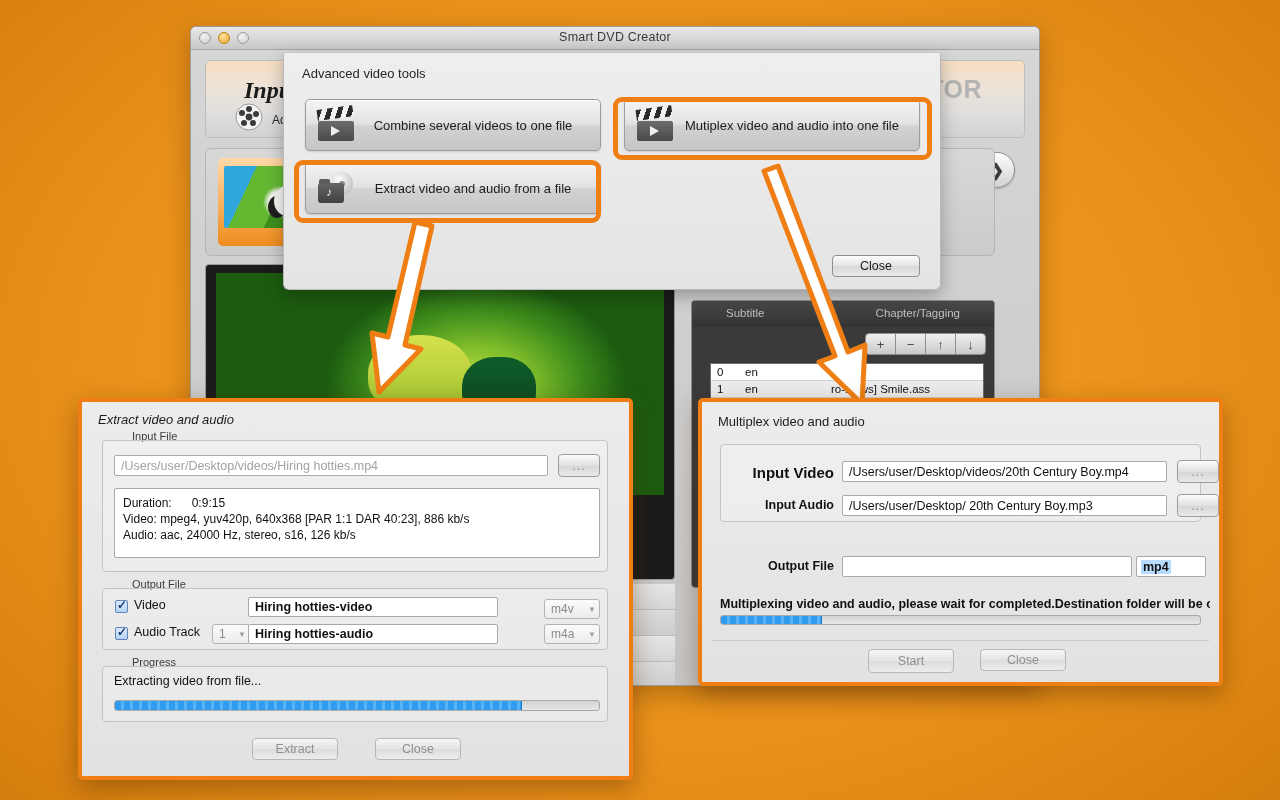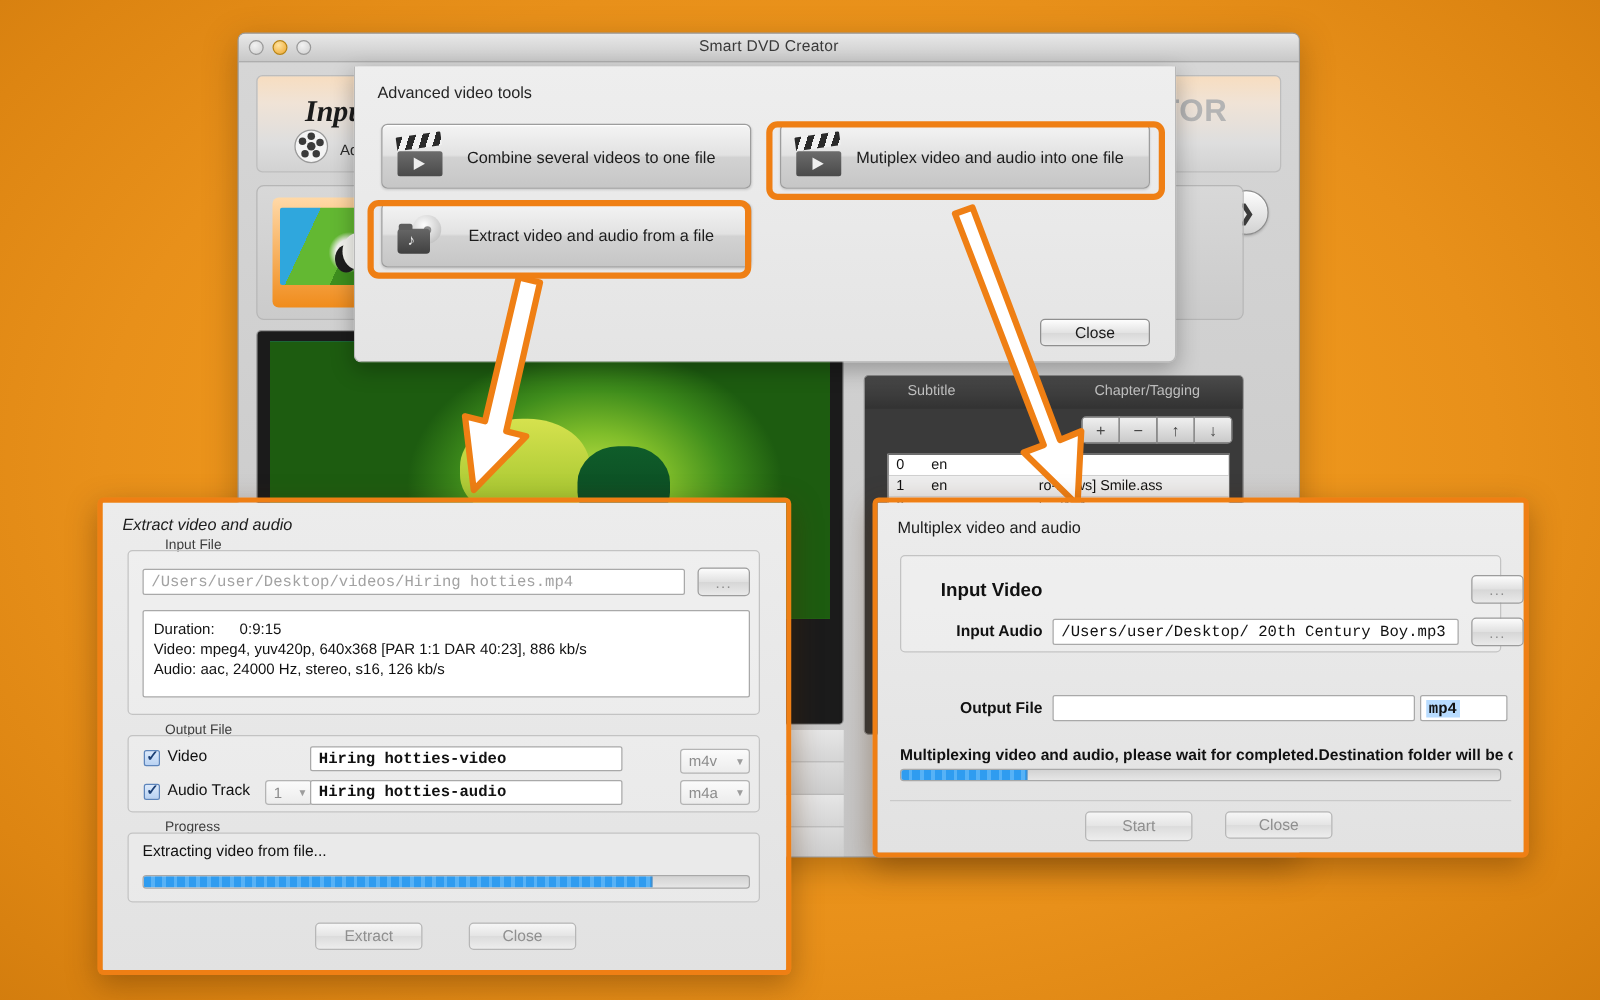--- a/index.html
+++ b/index.html
@@ -229,21 +229,21 @@
 
   .group {
     position:absolute; border:1px solid #c3c3c3; border-radius:4px;
     background: rgba(255,255,255,.22);
   }
   .group-label { position:absolute; font-size:11px; color:#3d3d3d;margin-left:24px; }
 
   .tf {
     background:#fff; border:1px solid #a9a9a9; border-radius:2px;
     font-size:12.5px; color:#111; display:flex; align-items:center;
-    padding:0 6px; font-family:Liberation Mono, monospace;
+    padding:0 6px; font-family:Liberation Sans, sans-serif;
   }
   .tf.ph { color:#a2a2a2; }
   .btn-dots {
     background: linear-gradient(#fcfcfc,#e0e0e0 50%,#d6d6d6 51%,#e9e9e9);
     border:1px solid #9c9c9c; border-radius:4px;
     display:flex; align-items:center; justify-content:center;
     color:#8d8d8d; font-size:12px; letter-spacing:1px;
   }
   .infobox {
     background:#fff; border:1px solid #a9a9a9; border-radius:2px;
@@ -464,20 +464,21 @@
   <div class="btn-flat" style="position:absolute;left:293px;top:336px;width:86px;height:22px;">Close</div>
 </div>
 
 <div class="dlg dlg-mux">
 
   <div class="dlg-title" style="position:absolute;left:16px;top:12px;">Multiplex video and audio</div>
 
   <div class="group" style="left:18px;top:42px;width:481px;height:78px;"></div>
 
   <div style="position:absolute;left:28px;top:62px;width:104px;text-align:right;font-size:15px;font-weight:bold;color:#111;">Input Video</div>
+  <div class="tf" style="position:absolute;left:140px;top:59px;width:325px;height:21px;">/Users/user/Desktop/videos/20th Century Boy.mp4</div>
   <div class="btn-dots" style="position:absolute;left:475px;top:58px;width:42px;height:23px;">...</div>
 
   <div style="position:absolute;left:28px;top:96px;width:104px;text-align:right;font-size:12.5px;font-weight:bold;color:#111;">Input Audio</div>
   <div class="tf" style="position:absolute;left:140px;top:93px;width:325px;height:21px;">/Users/user/Desktop/ 20th Century Boy.mp3</div>
   <div class="btn-dots" style="position:absolute;left:475px;top:92px;width:42px;height:23px;">...</div>
 
   <div style="position:absolute;left:12px;top:157px;width:120px;text-align:right;font-size:12.5px;font-weight:bold;color:#111;">Output File</div>
   <div class="tf" style="position:absolute;left:140px;top:154px;width:290px;height:21px;"></div>
   <div class="tf" style="position:absolute;left:434px;top:154px;width:70px;height:21px;padding:0;">
     <span class="ext-hl" style="font-weight:bold;padding:0 2px;margin-left:4px;">mp4</span>

